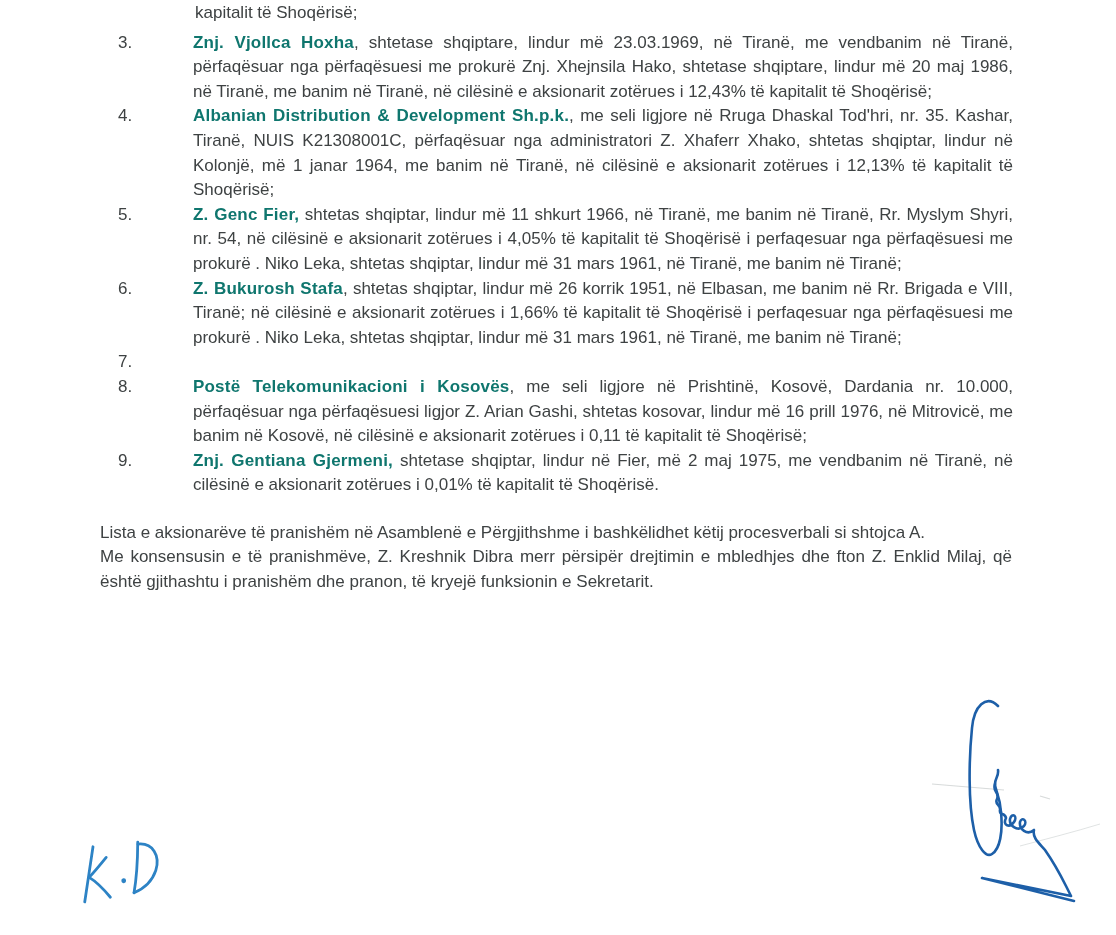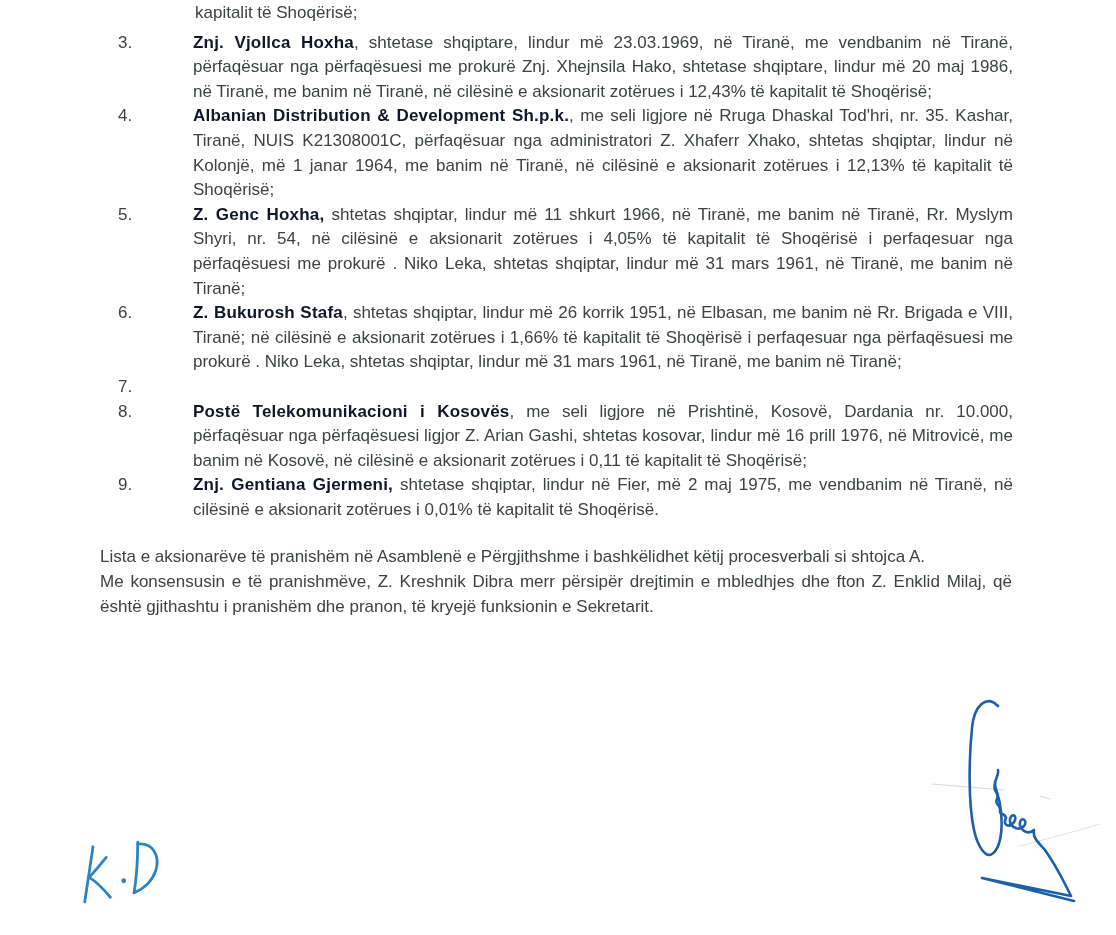--- a/index.html
+++ b/index.html
@@ -9,21 +9,21 @@
     color:#3e4243;
     -webkit-font-smoothing:antialiased;
   }
   .doc{position:absolute;inset:0;}
   .line,.txt,.para,.num{font-size:17px;line-height:24.6px;}
   .frag{margin:1px 16px 0 195px;}
   .list{margin-top:5px;}
   .item{display:flex;align-items:flex-start;}
   .item .num{flex:0 0 auto;margin-left:118px;width:75px;}
   .item .txt{width:820px;text-align:justify;}
-  .b{font-weight:bold;color:#0f172a;letter-spacing:.2px;}
+  .b{font-weight:bold;color:#0f766e;letter-spacing:.2px;}
   .paras{margin:23px 0 0 100px;width:912px;}
   .para{text-align:justify;}
   .sig{position:absolute;left:928px;top:692px;}
   .initials{position:absolute;left:66px;top:836px;transform:rotate(-6deg);}
 </style>
 </head>
 <body>
 
 <div class="doc">
 
@@ -36,21 +36,21 @@
       <div class="txt"><span class="b">Znj. Vjollca Hoxha</span><span>, shtetase shqiptare, lindur më 23.03.1969, në Tiranë, me vendbanim në Tiranë, përfaqësuar nga përfaqësuesi me prokurë Znj. Xhejnsila Hako, shtetase shqiptare, lindur më 20 maj 1986, në Tiranë, me banim në Tiranë, në cilësinë e aksionarit zotërues i 12,43% të kapitalit të Shoqërisë;</span></div>
     </div>
 
     <div class="item">
       <div class="num">4.</div>
       <div class="txt"><span class="b">Albanian Distribution &amp; Development Sh.p.k.</span><span>, me seli ligjore në Rruga Dhaskal Tod'hri, nr. 35. Kashar, Tiranë, NUIS K21308001C, përfaqësuar nga administratori Z. Xhaferr Xhako, shtetas shqiptar, lindur në Kolonjë, më 1 janar 1964, me banim në Tiranë, në cilësinë e aksionarit zotërues i 12,13% të kapitalit të Shoqërisë;</span></div>
     </div>
 
     <div class="item">
       <div class="num">5.</div>
-      <div class="txt"><span class="b">Z. Genc Hoxha,</span><span> shtetas shqiptar, lindur më 11 shkurt 1966, në Tiranë, me banim në Tiranë, Rr. Myslym Shyri, nr. 54, në cilësinë e aksionarit zotërues i 4,05% të kapitalit të Shoqërisë i perfaqesuar nga përfaqësuesi me prokurë . Niko Leka, shtetas shqiptar, lindur më 31 mars 1961, në Tiranë, me banim në Tiranë;</span></div>
+      <div class="txt"><span class="b">Z. Genc Fier,</span><span> shtetas shqiptar, lindur më 11 shkurt 1966, në Tiranë, me banim në Tiranë, Rr. Myslym Shyri, nr. 54, në cilësinë e aksionarit zotërues i 4,05% të kapitalit të Shoqërisë i perfaqesuar nga përfaqësuesi me prokurë . Niko Leka, shtetas shqiptar, lindur më 31 mars 1961, në Tiranë, me banim në Tiranë;</span></div>
     </div>
 
     <div class="item">
       <div class="num">6.</div>
       <div class="txt"><span class="b">Z. Bukurosh Stafa</span><span>, shtetas shqiptar, lindur më 26 korrik 1951, në Elbasan, me banim në Rr. Brigada e VIII, Tiranë; në cilësinë e aksionarit zotërues i 1,66% të kapitalit të Shoqërisë i perfaqesuar nga përfaqësuesi me prokurë . Niko Leka, shtetas shqiptar, lindur më 31 mars 1961, në Tiranë, me banim në Tiranë;</span></div>
     </div>
 
     <div class="item">
       <div class="num">7.</div>
     </div>

